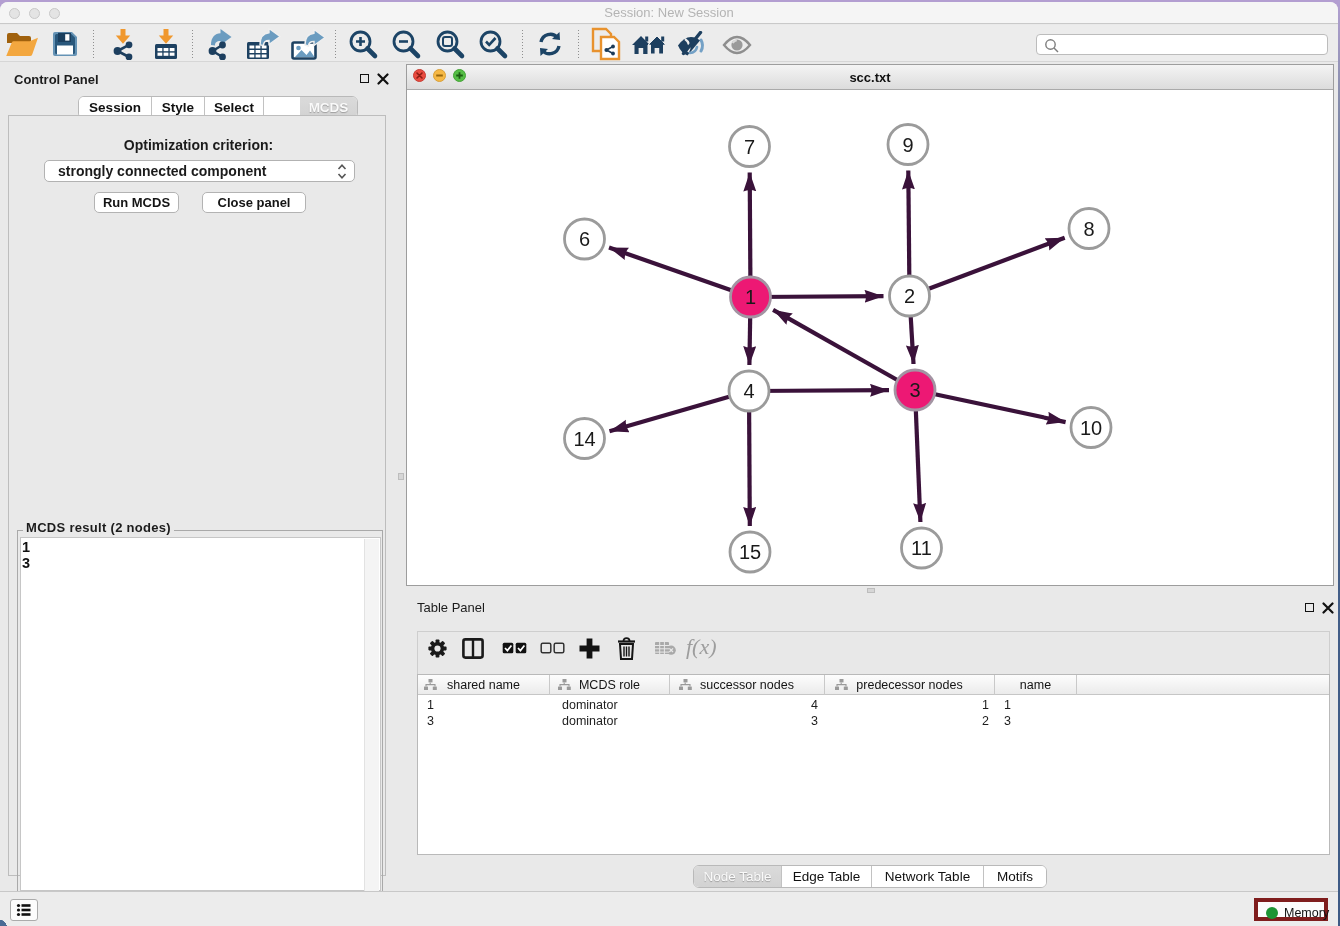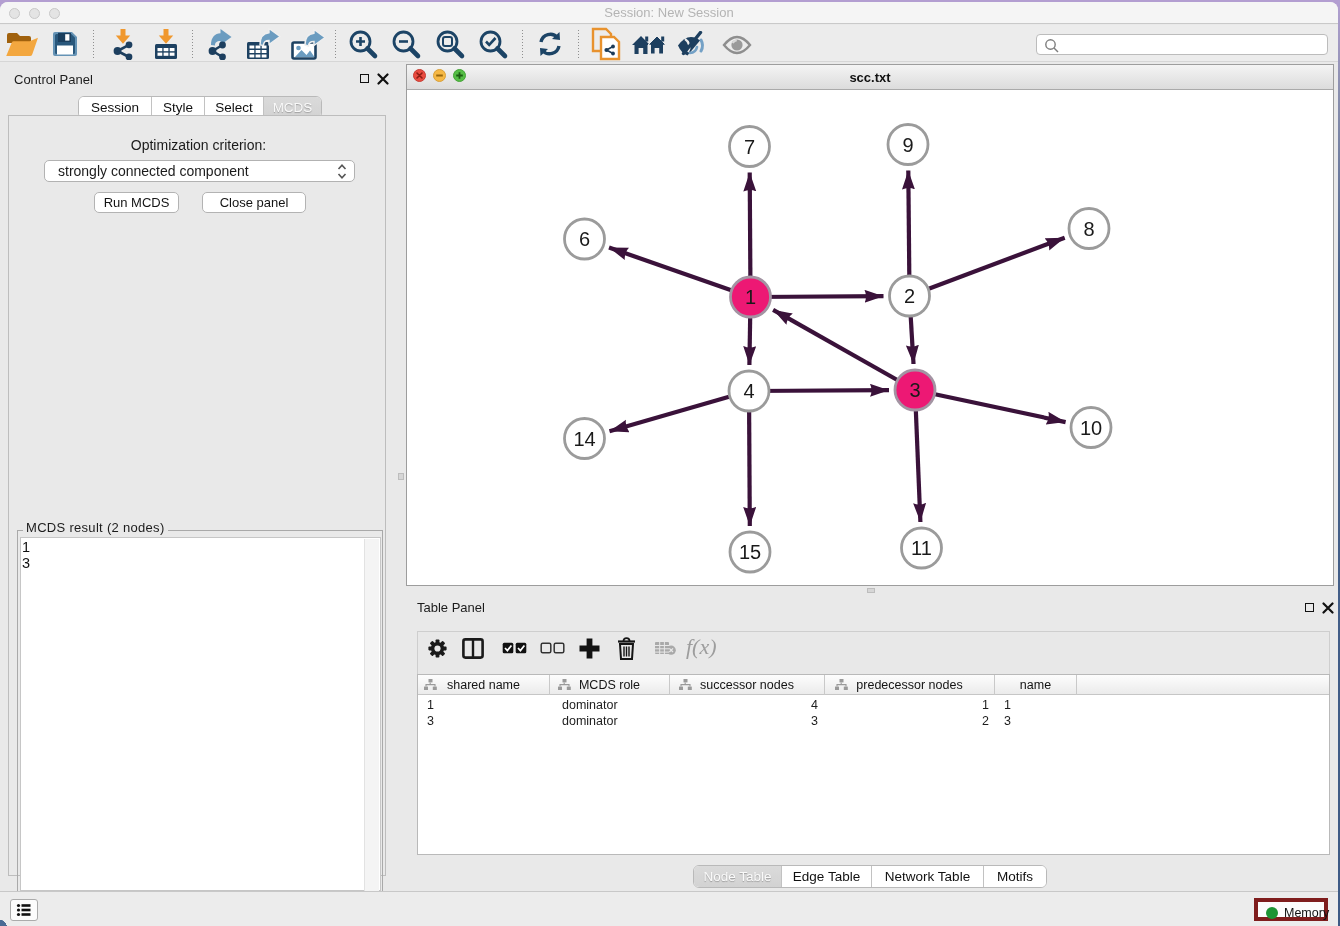--- a/index.html
+++ b/index.html
@@ -18,27 +18,27 @@
   #toolbar { left:0; top:25px; width:1338px; height:37px; background:#ececec; border-bottom:1px solid #d6d6d6; }
   .tsep { position:absolute; top:5px; height:28px; width:1px; background:repeating-linear-gradient(to bottom, #8f8f8f 0 1px, transparent 1px 3px); }
   .ticon { position:absolute; top:0; }
   #search { left:1036px; top:9px; width:292px; height:21px; background:#fff; border:1px solid #bcbcbc; border-radius:4px; }
   
   #statusbar { left:0; top:891px; width:1338px; height:35px; background:#ececec; border-top:1px solid #c8c8c8; }
   #listbtn { left:10px; top:7px; width:28px; height:22px; background:#fcfcfc; border:1px solid #ababab; border-radius:3px; }
   #membtn { left:1254px; top:6px; width:74px; height:23px; background:#fcfcfc; border:4px solid #7f1d1d; font-size:12.5px; color:#111; }
   #memdot { left:8px; top:5px; width:12px; height:12px; border-radius:50%; background:#1d9434; position:absolute; }
   
-  #cpanel { left:0; top:63px; width:394px; height:828px; }
+  #cpanel { left:0; top:63px; width:394px; height:828px;font-weight:bold; }
   #cpTitle { left:14px; top:9px; font-size:13px; color:#1c1c1c; }
   #cpBox { left:8px; top:52px; width:378px; height:761px; border:1px solid #bdbdbd; background:#e9e9e9; }
   .tabgroup { position:absolute; display:flex; border:1px solid #b9b9b9; border-radius:6px; overflow:hidden; background:rgba(255,255,255,0.992); transform:translateZ(0); }
   .tab { font-size:13.5px; color:#111; text-align:center; padding-top:3px; height:21px; background:rgba(255,255,255,0.992); border-right:1px solid #c2c2c2; }
   .tab:last-child { border-right:none; }
-  .tabsel { background:linear-gradient(rgba(218,218,218,0.992),rgba(210,210,210,0.992)); color:#fafafa; text-shadow:0 1px 1px #9e9e9e; }
+  .tabsel { background:linear-gradient(rgba(218,218,218,0.992),rgba(210,210,210,0.992)); color:#fafafa; text-shadow:0 1px 1px #9e9e9e;margin-left:36px; }
   #optlabel { left:0; top:21px; width:379px; text-align:center; font-size:14px; color:#1b1b1b; }
   #combo { left:35px; top:44px; width:311px; height:22px; background:#fff; border:1px solid #b2b2b2; border-radius:5px; font-size:14px; color:#1b1b1b; }
   .btn { position:absolute; height:21px; background:rgba(255,255,255,0.992); transform:translateZ(0); border:1px solid #b3b3b3; border-radius:5px; font-size:13px; color:#141414; text-align:center; padding-top:2px; }
   #fieldset { left:8px; top:386px; width:366px; height:365px; border:1px solid #a9a9a9;margin-top:28px; }
   #legend { left:5px; top:-11px; background:rgba(233,233,233,0.992); transform:translateZ(0); padding:0 3px; font-size:13px; letter-spacing:0.3px; color:#1c1c1c; position:absolute; }
   #mcdsarea { left:2px; top:6px; width:361px; height:354px; background:rgba(255,255,255,0.992); transform:translateZ(0); border:1px solid #c6c6c6; position:absolute; }
   
   #netwin { left:406px; top:64px; width:928px; height:522px; border:1px solid #9d9d9d; background:#fff; }
   #nettitle { left:0; top:0; width:926px; height:25px; background:linear-gradient(#f4f4f4,#dcdcdc); border-bottom:1px solid #aaaaaa; }
   .mtl { position:absolute; top:3.5px; width:13px; height:13px; border-radius:50%; }

